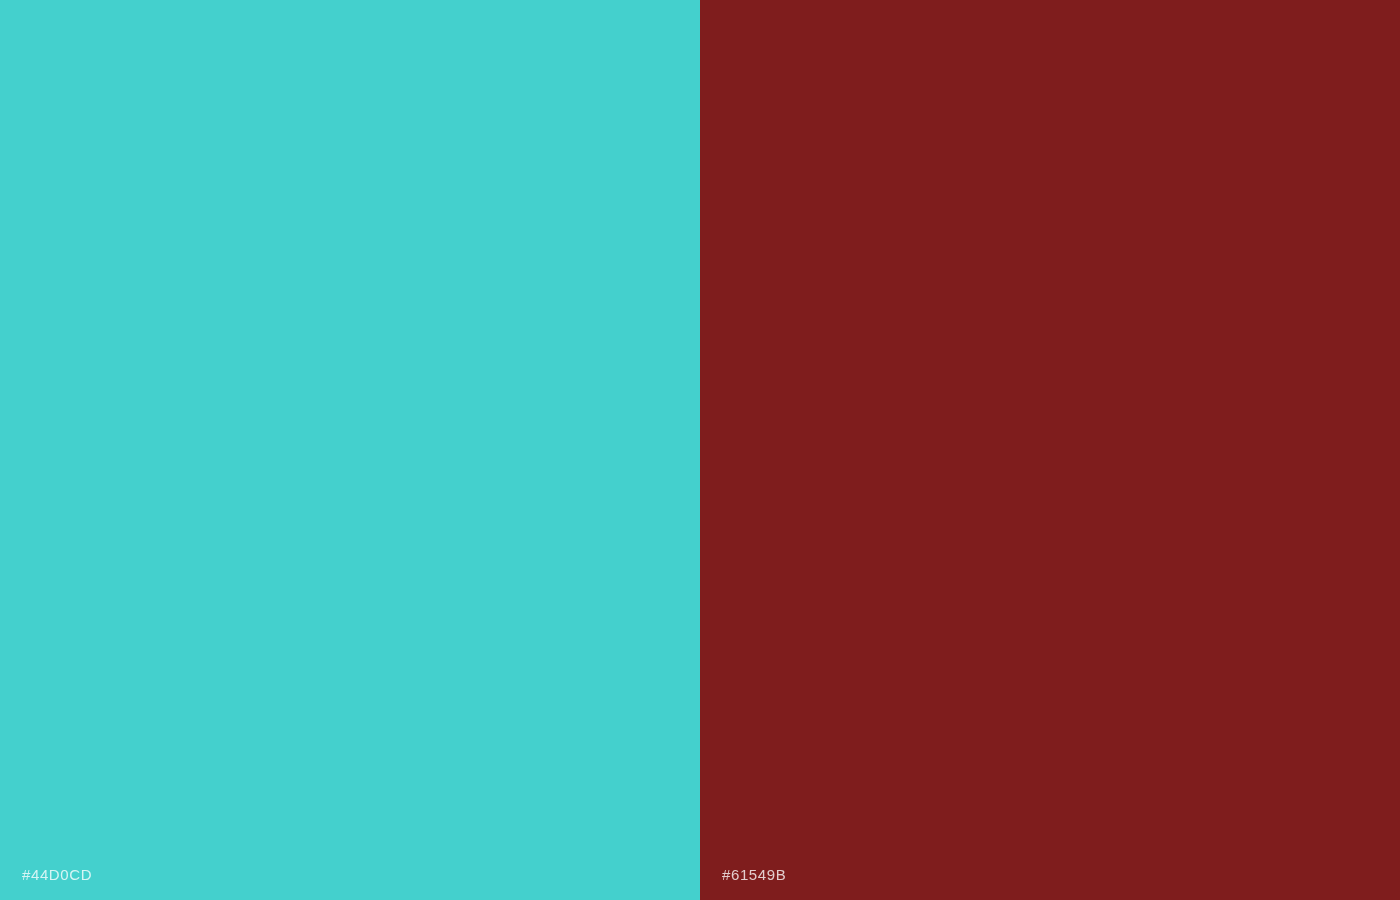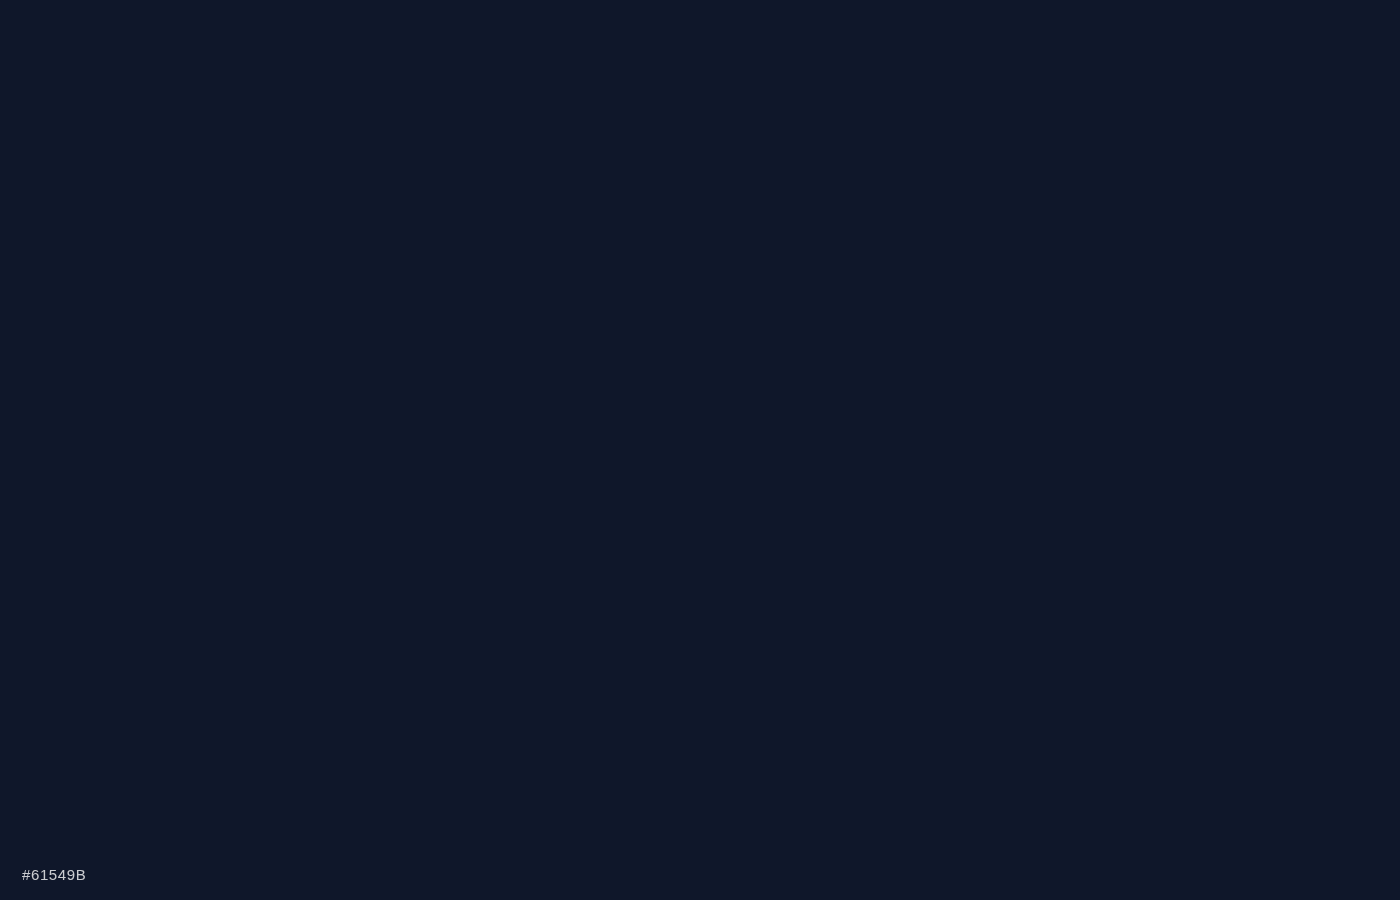--- a/index.html
+++ b/index.html
@@ -46,21 +46,24 @@
     color: rgba(255, 255, 255, 0.78);
     white-space: nowrap;
     user-select: none;
   }
 </style>
 </head>
 <body>
 
 <div id="palette-strip">
 
+  <div class="swatch" style="background-color: rgb(68, 208, 205);">
+    <span class="swatch-label">#44D0CD</span>
+  </div>
 
 
 
-  <div class="swatch" style="background-color: #0f172a;">
+  <div class="swatch" style="background-color: #7f1d1d;">
     <span class="swatch-label">#61549B</span>
   </div>
 
 
 </div>
 
 </body></html>

